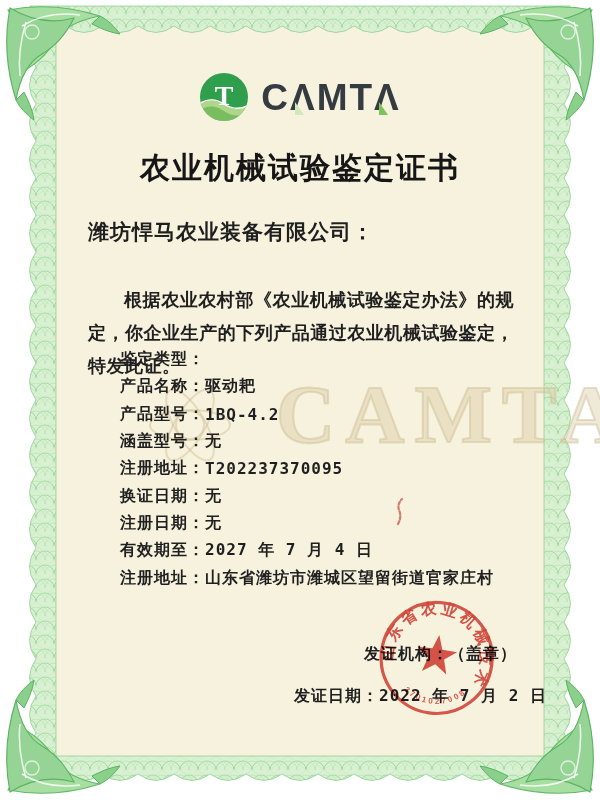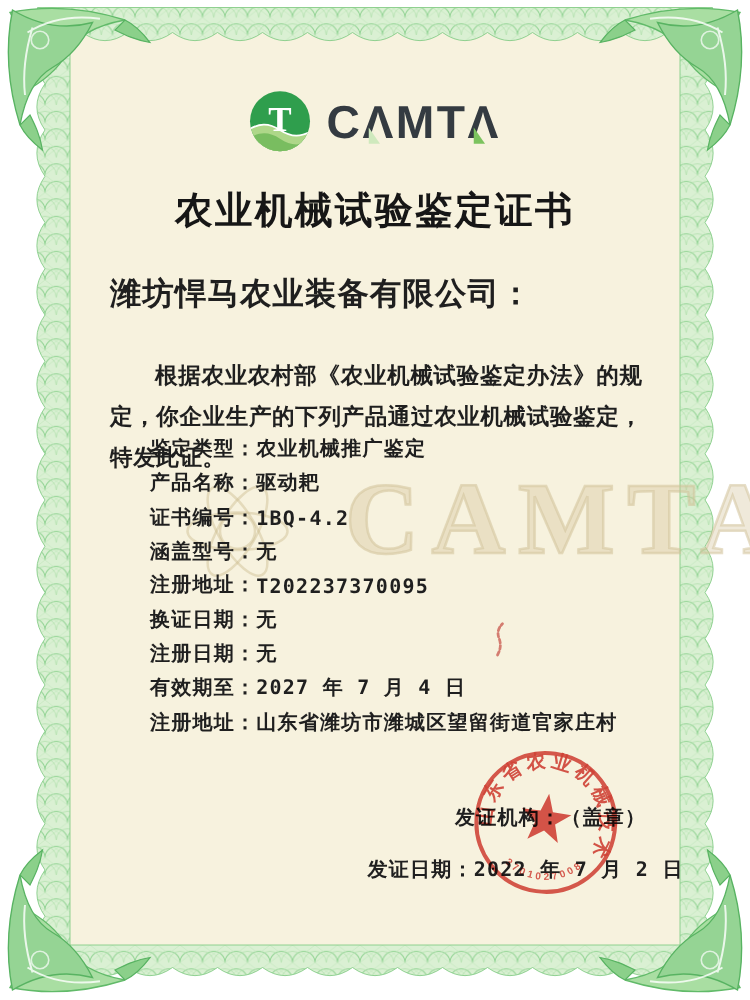--- a/index.html
+++ b/index.html
@@ -23,21 +23,21 @@
              color:#343b41;letter-spacing:2px;}
   .logo-word .ltr{position:relative;display:inline-block;}
   .ltr.wedge-light::after,.ltr.wedge-dark::after{content:"";position:absolute;left:5px;bottom:1px;
              width:0;height:0;border-right:9px solid transparent;}
   .ltr.wedge-light::after{border-bottom:13px solid #cfe9bd;}
   .ltr.wedge-dark::after{border-bottom:13px solid #7cc35e;}
 
   .title{position:absolute;left:0;top:148px;width:600px;margin:0;text-align:center;
          font-family:"Liberation Serif",serif;font-weight:bold;font-size:30px;letter-spacing:2px;color:#161616;}
 
-  .recipient{position:absolute;left:88px;top:218px;margin:0;font-size:25px;font-weight:bold;letter-spacing:1px;}
+  .recipient{position:absolute;left:88px;top:218px;margin:0;font-size:21px;font-weight:bold;letter-spacing:1px;}
 
   .body-par{position:absolute;left:88px;top:284px;width:426px;margin:0;font-size:18px;font-weight:bold;
             line-height:33px;text-indent:2em;text-align:justify;letter-spacing:0.5px;}
 
   .fields{position:absolute;left:120px;top:346px;}
   .field-row{height:27.3px;display:flex;align-items:center;font-size:16px;font-weight:bold;letter-spacing:1px;}
   .field-label{white-space:pre;text-align:center;}
   .field-value{font-family:"DejaVu Sans Mono","Liberation Sans",monospace;font-weight:bold;letter-spacing:1px;}
 
   .issuer-line{position:absolute;left:364px;top:644px;font-size:16px;font-weight:bold;letter-spacing:1px;}
@@ -126,28 +126,27 @@
 
     <h1 class="title">农业机械试验鉴定证书</h1>
 
     <p class="recipient">潍坊悍马农业装备有限公司：</p>
 
     <p class="body-par">根据农业农村部《农业机械试验鉴定办法》的规定，你企业生产的下列产品通过农业机械试验鉴定，特发此证。</p>
 
     <div class="fields">
       <div class="field-row">
         <span class="field-label">鉴定类型：</span>
-        <span class="field-value">农业机械推广鉴定</span>
       </div>
       <div class="field-row">
         <span class="field-label">产品名称：</span>
         <span class="field-value">驱动耙</span>
       </div>
       <div class="field-row">
-        <span class="field-label">证书编号：</span>
+        <span class="field-label">产品型号：</span>
         <span class="field-value">1BQ-4.2</span>
       </div>
       <div class="field-row">
         <span class="field-label">涵盖型号：</span>
         <span class="field-value">无</span>
       </div>
       <div class="field-row">
         <span class="field-label">注册地址：</span>
         <span class="field-value">T202237370095</span>
       </div>

